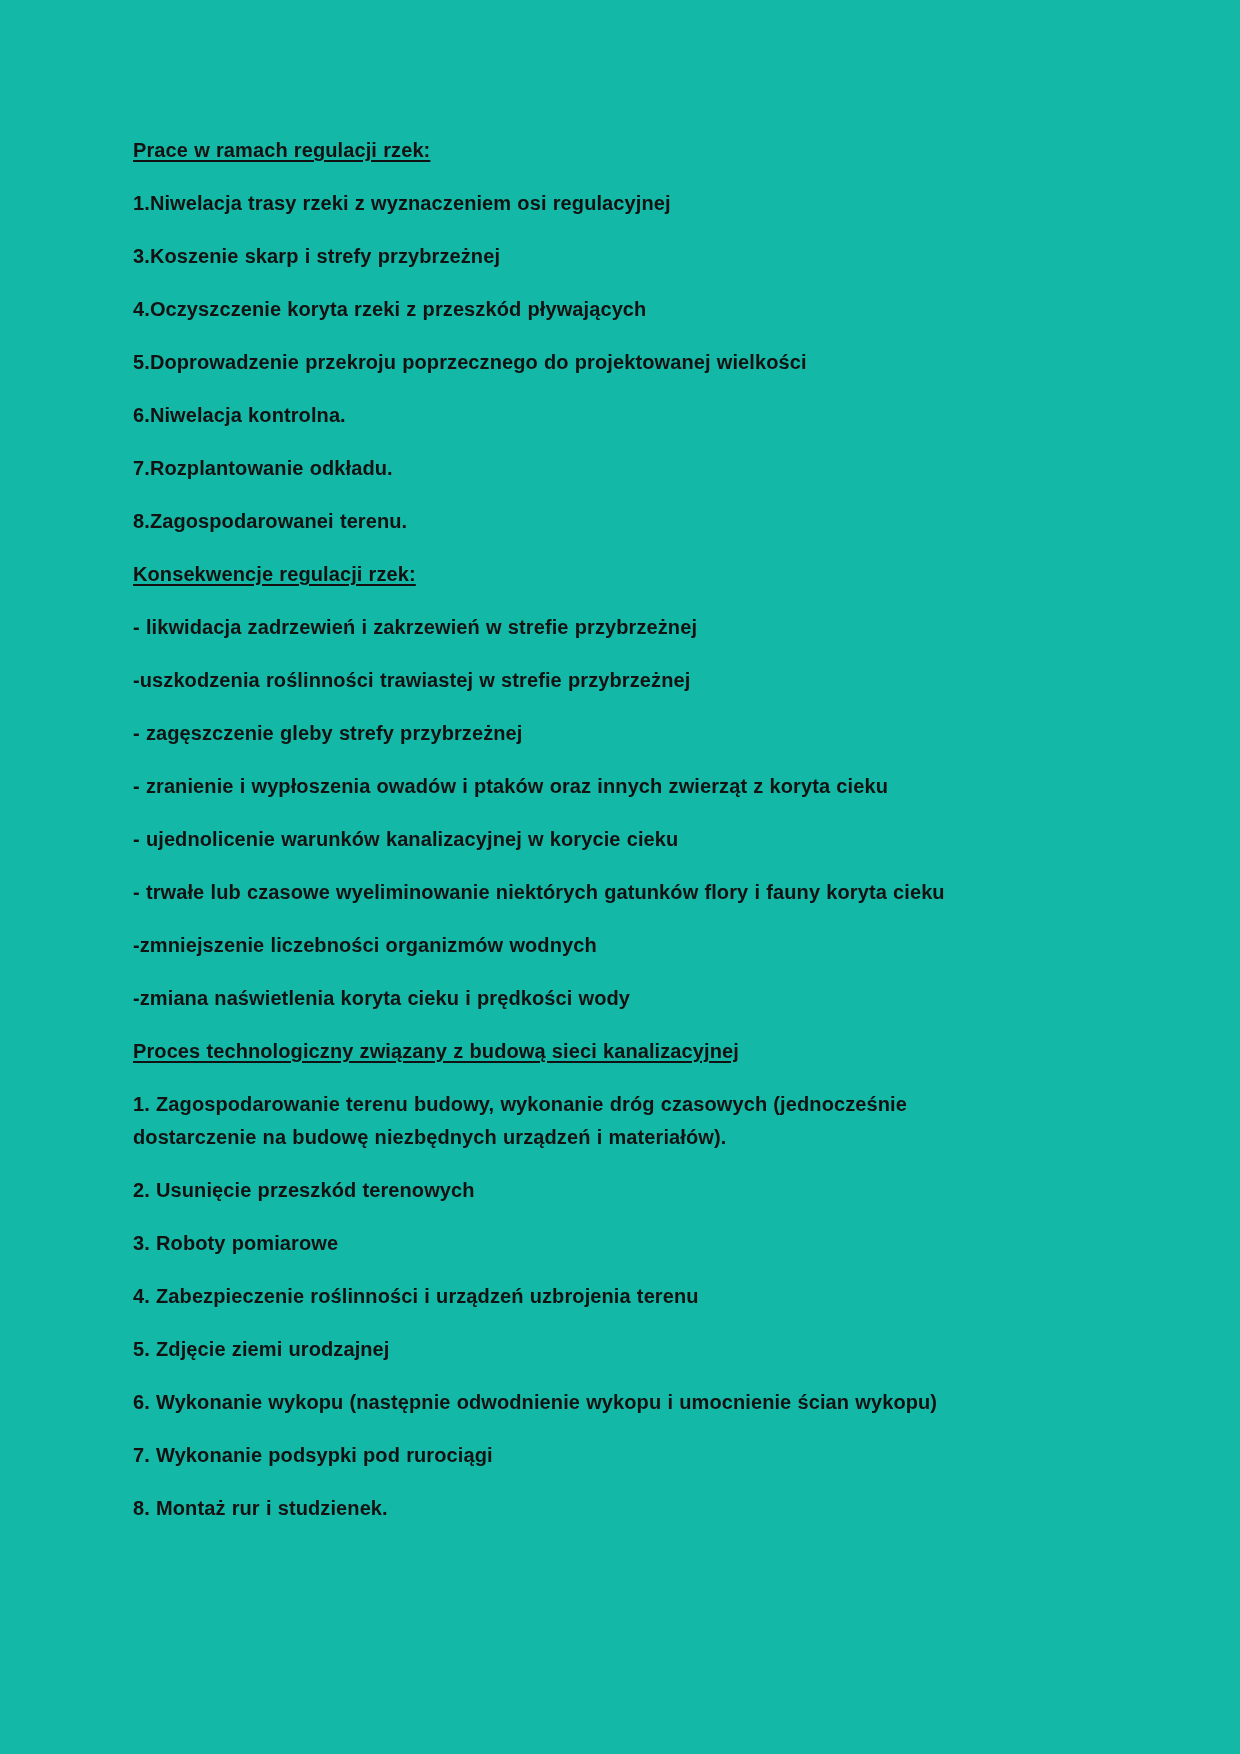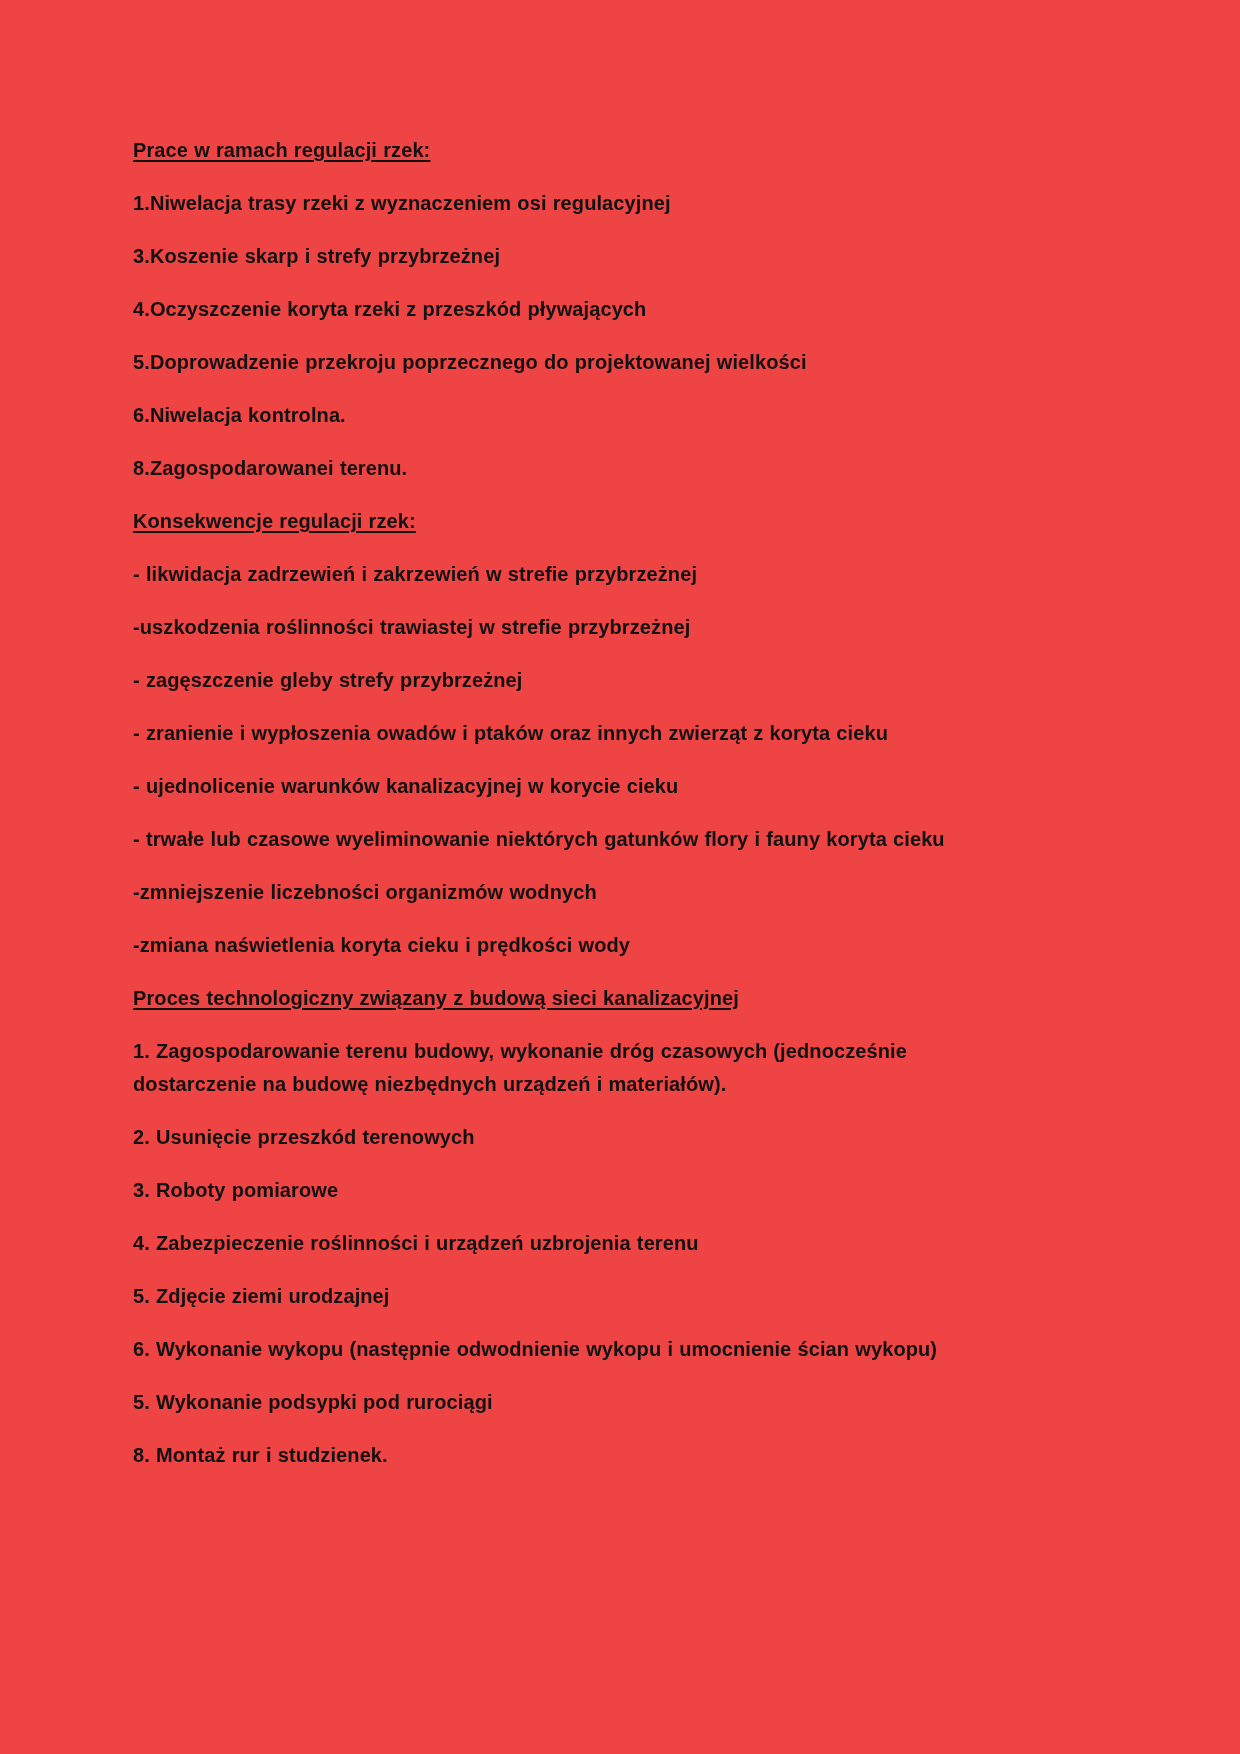--- a/index.html
+++ b/index.html
@@ -12,21 +12,21 @@
     height: 1754px;
     font-family: "Liberation Sans", sans-serif;
     color: #121212;
     overflow: hidden;
   }
   .page {
     box-sizing: border-box;
     width: 1240px;
     height: 1754px;
     padding: 134px 133px 0 133px;
-    background: #ef4444;
+    background: #14b8a6;
   }
   .para {
     max-width: 870px;
     font-size: 20px;
     line-height: 33px;
     margin: 0 0 20px 0;
     font-weight: 700;
     letter-spacing: 0.1px;
     word-spacing: 0.5px;
   }
@@ -42,20 +42,21 @@
 
 <div class="page">
 
   <div class="section">
     <p class="para heading">Prace w ramach regulacji rzek:</p>
     <p class="para">1.Niwelacja trasy rzeki z wyznaczeniem osi regulacyjnej</p>
     <p class="para">3.Koszenie skarp i strefy przybrzeżnej</p>
     <p class="para">4.Oczyszczenie koryta rzeki z przeszkód pływających</p>
     <p class="para">5.Doprowadzenie przekroju poprzecznego do projektowanej wielkości</p>
     <p class="para">6.Niwelacja kontrolna.</p>
+    <p class="para">7.Rozplantowanie odkładu.</p>
     <p class="para">8.Zagospodarowanei terenu.</p>
   </div>
 
   <div class="section">
     <p class="para heading">Konsekwencje regulacji rzek:</p>
     <p class="para">- likwidacja zadrzewień i zakrzewień w strefie przybrzeżnej</p>
     <p class="para">-uszkodzenia roślinności trawiastej w strefie przybrzeżnej</p>
     <p class="para">- zagęszczenie gleby strefy przybrzeżnej</p>
     <p class="para">- zranienie i wypłoszenia owadów i ptaków oraz innych zwierząt z koryta cieku</p>
     <p class="para">- ujednolicenie warunków kanalizacyjnej w korycie cieku</p>
@@ -65,17 +66,17 @@
   </div>
 
   <div class="section">
     <p class="para heading">Proces technologiczny związany z budową sieci kanalizacyjnej</p>
     <p class="para">1. Zagospodarowanie terenu budowy, wykonanie dróg czasowych (jednocześnie dostarczenie na budowę niezbędnych urządzeń i materiałów).</p>
     <p class="para">2. Usunięcie przeszkód terenowych</p>
     <p class="para">3. Roboty pomiarowe</p>
     <p class="para">4. Zabezpieczenie roślinności i urządzeń uzbrojenia terenu</p>
     <p class="para">5. Zdjęcie ziemi urodzajnej</p>
     <p class="para">6. Wykonanie wykopu (następnie odwodnienie wykopu i umocnienie ścian wykopu)</p>
-    <p class="para">5. Wykonanie podsypki pod rurociągi</p>
+    <p class="para">7. Wykonanie podsypki pod rurociągi</p>
     <p class="para">8. Montaż rur i studzienek.</p>
   </div>
 
 </div>
 
 </body></html>

